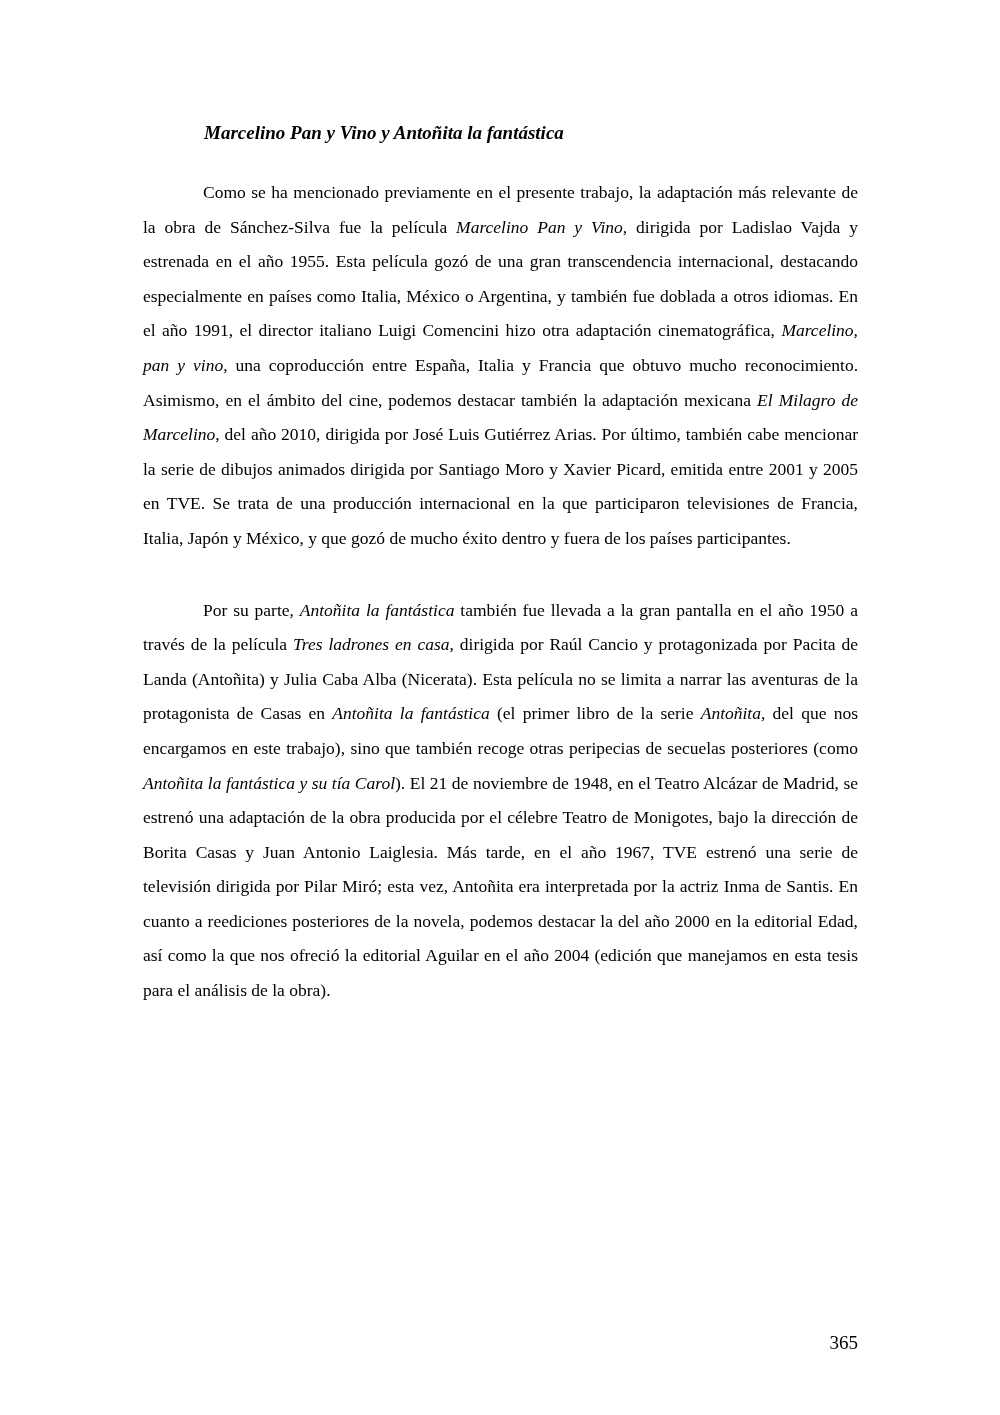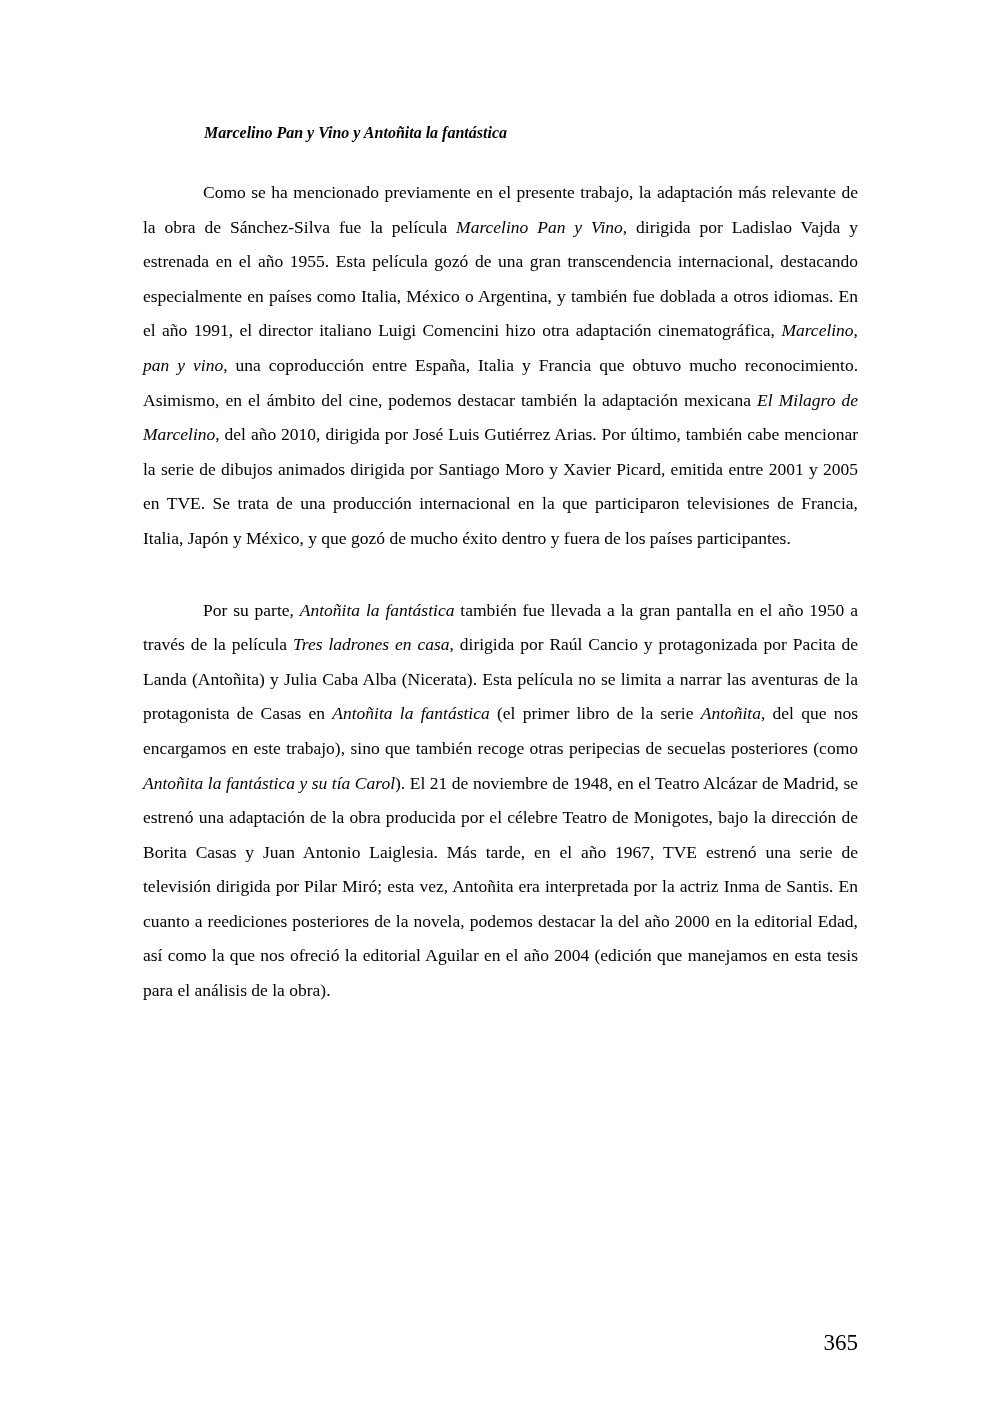--- a/index.html
+++ b/index.html
@@ -12,21 +12,21 @@
     width: 1000px;
     height: 1415px;
     background: #ffffff;
     box-sizing: border-box;
     padding: 121px 142px 0 143px;
     font-family: "Liberation Serif", serif;
     color: #000000;
     overflow: hidden;
   }
   .heading {
-    font-size: 16px;
+    font-size: 19px;
     font-weight: bold;
     font-style: italic;
     margin: 0 0 30px 0;
     text-indent: 61px;
     line-height: 24px;
   }
   .body-text {
     margin: 0 0 37px 0;
     font-size: 17.5px;
     line-height: 34.6px;
@@ -34,21 +34,21 @@
     text-indent: 60px;
   }
   .body-text .it {
     font-style: italic;
     margin-top: 40px;
   }
   .page-number {
     position: absolute;
     top: 1332px;
     right: 142px;
-    font-size: 23px;
+    font-size: 19px;
     line-height: 22px;
   }
 </style>
 </head>
 <body>
 
 <div class="page">
   <h1 class="heading">Marcelino Pan y Vino y Antoñita la fantástica</h1>
 
   <p class="body-text"><span>Como se ha mencionado previamente en el presente trabajo, la adaptación más relevante de la obra de Sánchez-Silva fue la película </span><span class="it">Marcelino Pan y Vino</span><span>, dirigida por Ladislao Vajda y estrenada en el año 1955. Esta película gozó de una gran transcendencia internacional, destacando especialmente en países como Italia, México o Argentina, y también fue doblada a otros idiomas. En el año 1991, el director italiano Luigi Comencini hizo otra adaptación cinematográfica, </span><span class="it">Marcelino, pan y vino</span><span>, una coproducción entre España, Italia y Francia que obtuvo mucho reconocimiento. Asimismo, en el ámbito del cine, podemos destacar también la adaptación mexicana </span><span class="it">El Milagro de Marcelino</span><span>, del año 2010, dirigida por José Luis Gutiérrez Arias. Por último, también cabe mencionar la serie de dibujos animados dirigida por Santiago Moro y Xavier Picard, emitida entre 2001 y 2005 en TVE. Se trata de una producción internacional en la que participaron televisiones de Francia, Italia, Japón y México, y que gozó de mucho éxito dentro y fuera de los países participantes.</span></p>

